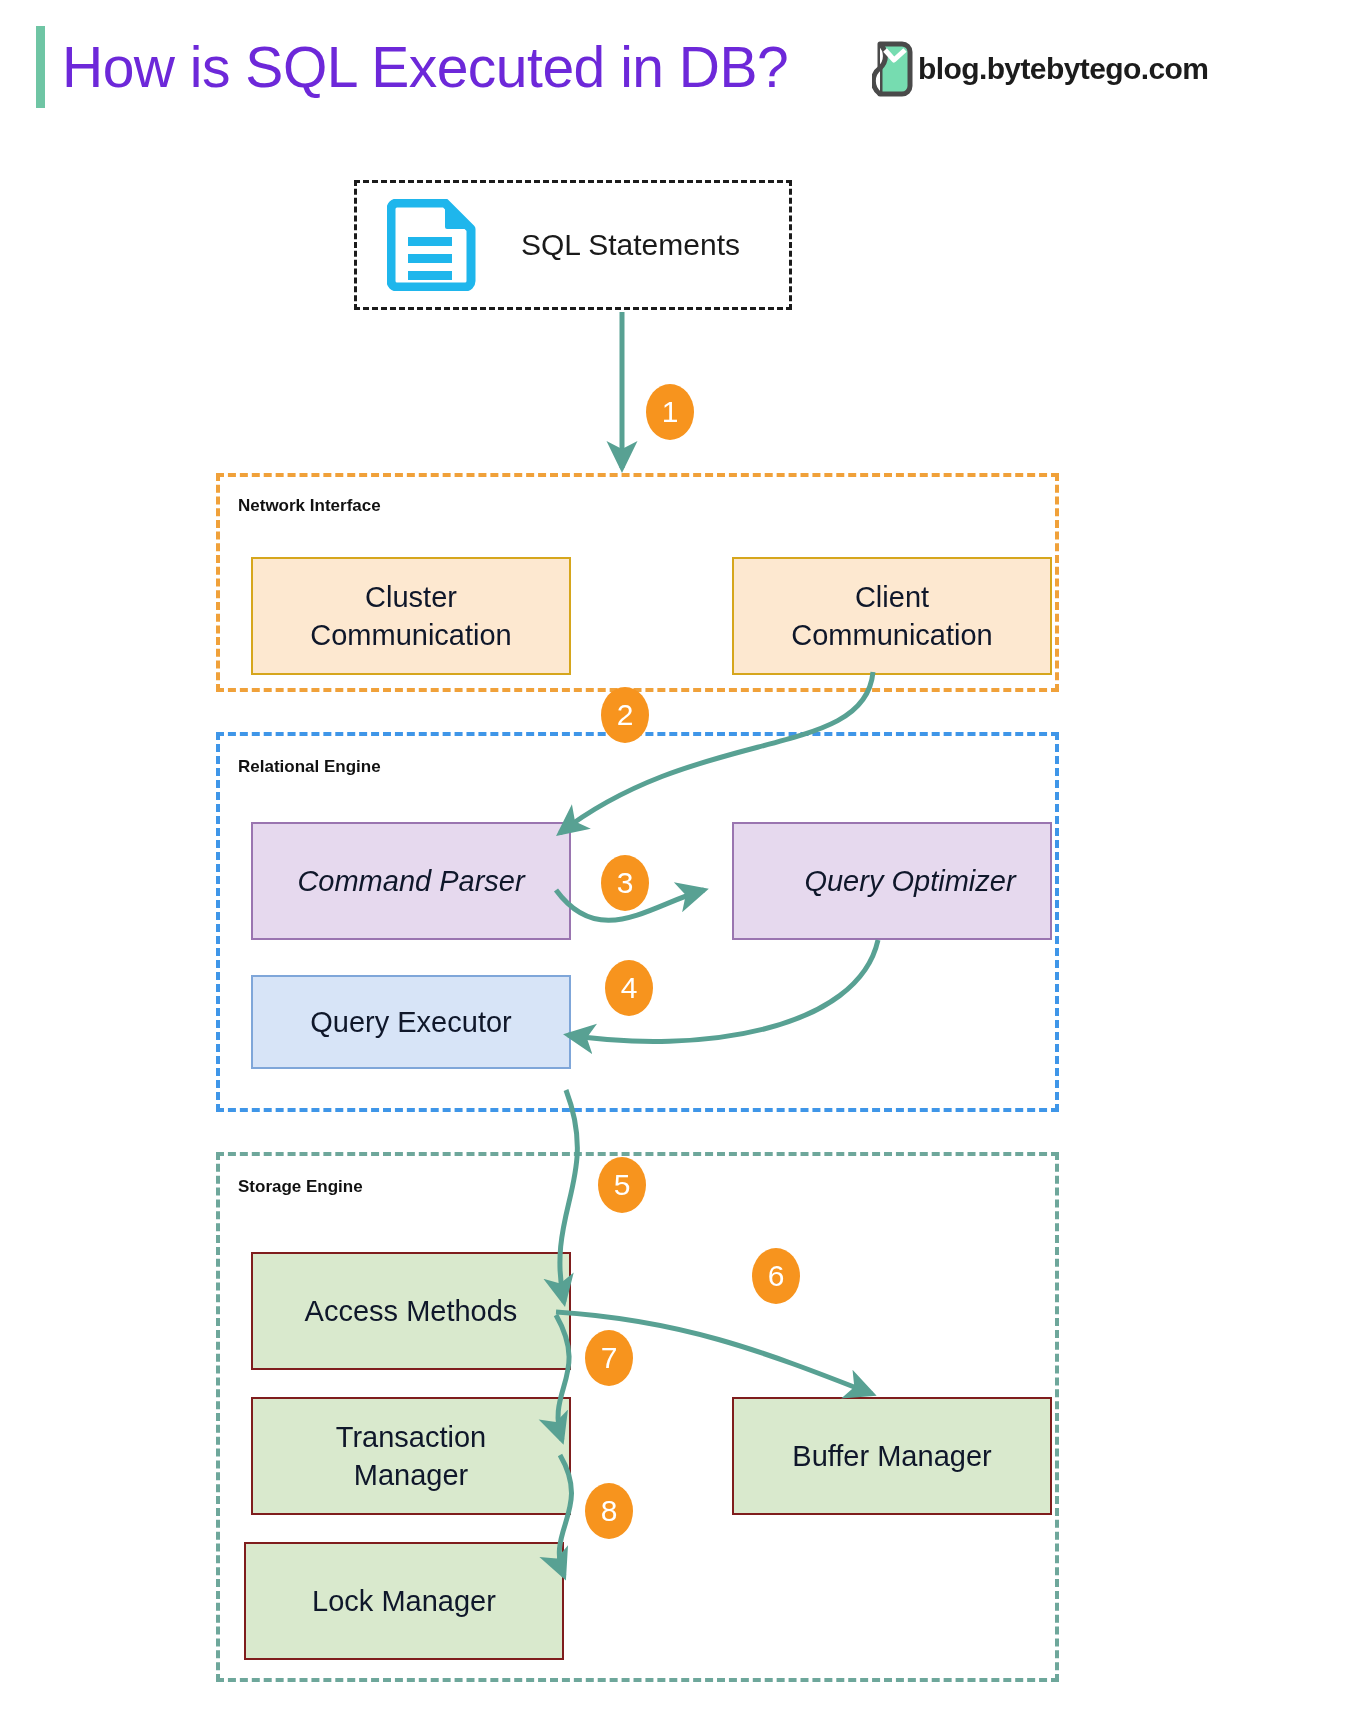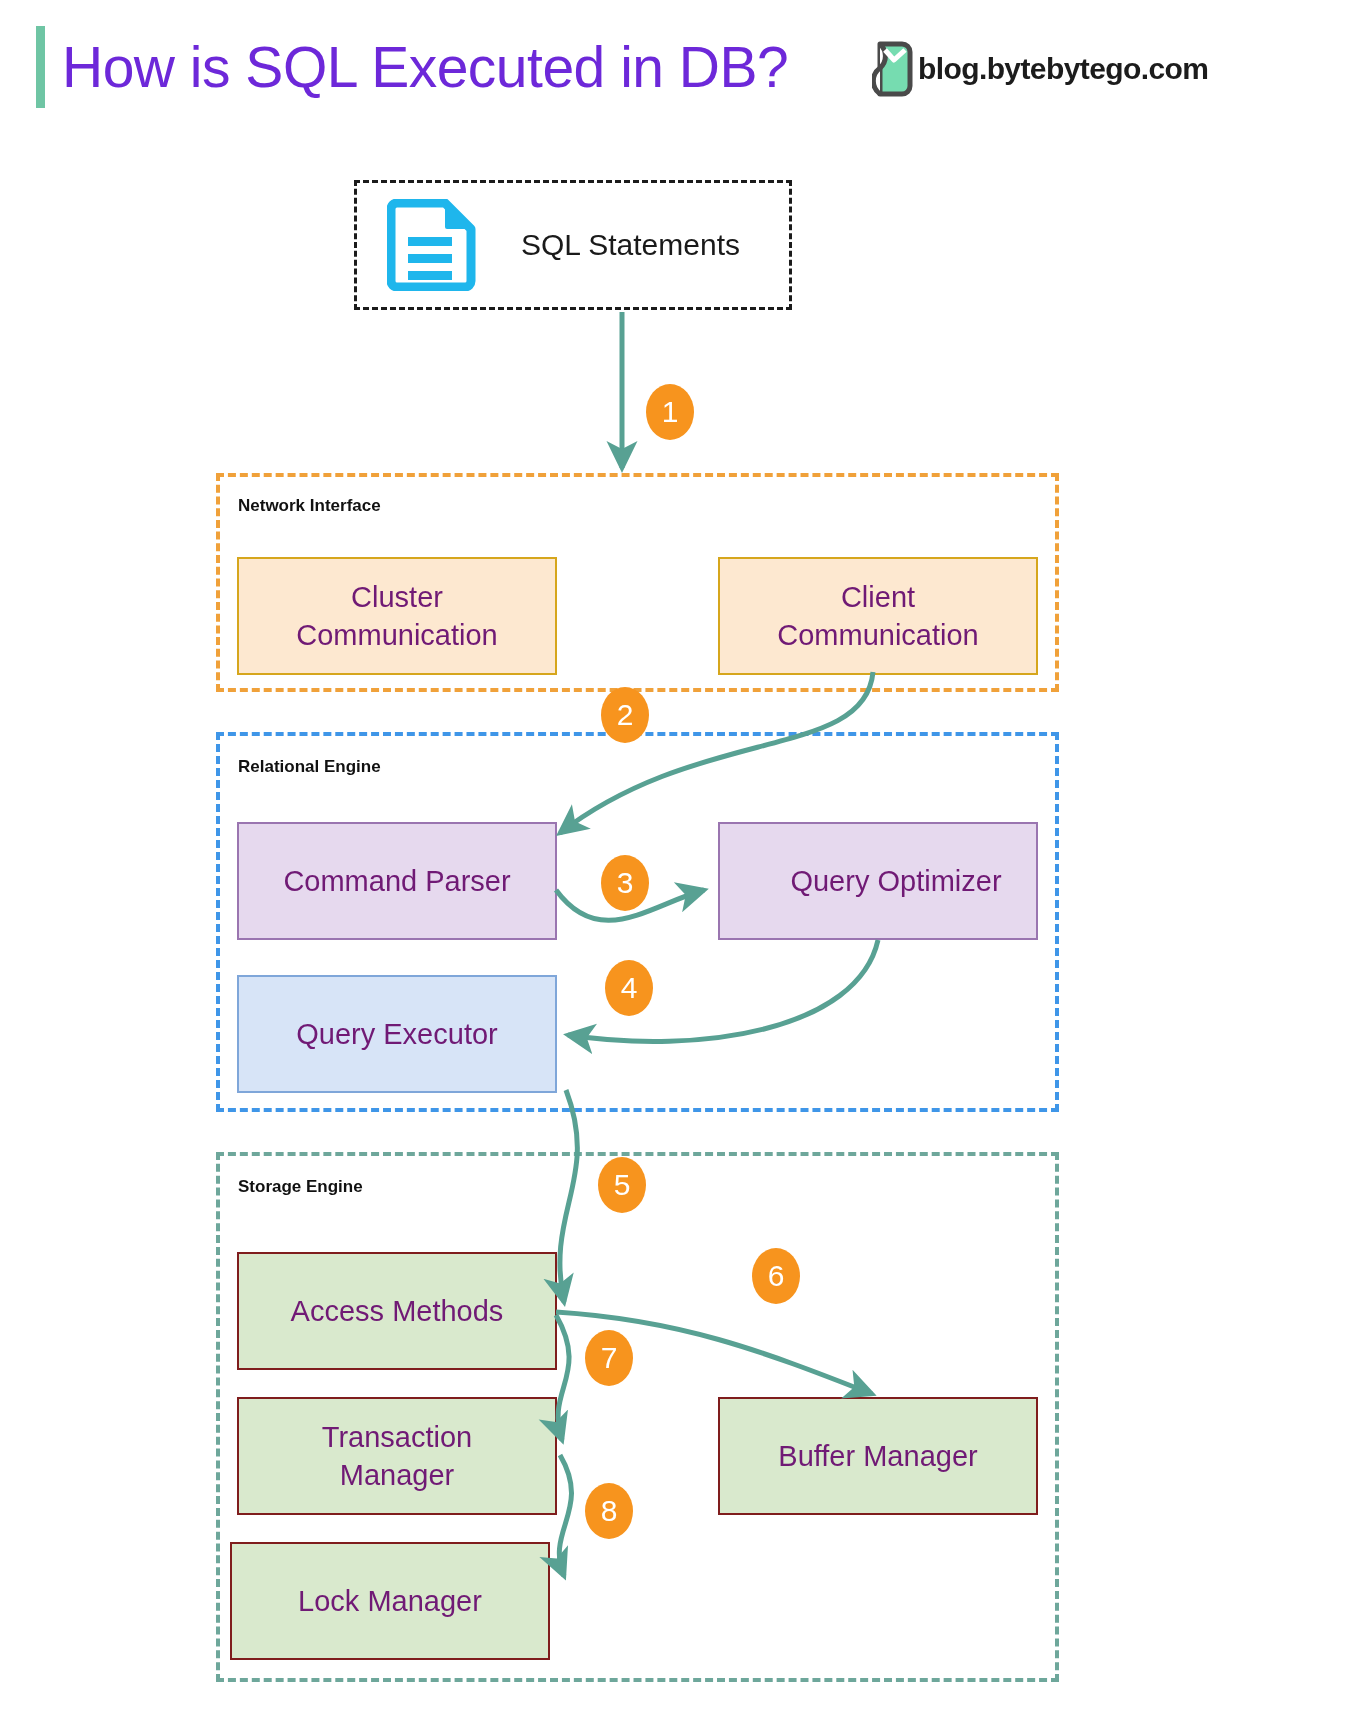--- a/index.html
+++ b/index.html
@@ -67,32 +67,33 @@
     white-space: nowrap;
   }
   .node {
     position: absolute;
     box-sizing: border-box;
     display: flex;
     align-items: center;
     justify-content: center;
     text-align: center;
     font-size: 29px;
-    color: #701a75;
+    color: #0f172a;
     line-height: 38px;
+    margin-left: 14px;
   }
 
   
   .grp-network { border: 4px dashed #f0a13a; }
   .grp-relational { border: 4px dashed #3f96e8; }
   .grp-storage { border: 4px dashed #6ea79b; }
 
   
   .n-orange { background: #fde8d0; border: 2px solid #d6a61c; }
-  .n-purple { background: #e6d9ee; border: 2px solid #9a75b0; }
+  .n-purple { background: #e6d9ee; border: 2px solid #9a75b0; font-style: italic; }
   .n-blue   { background: #d7e4f7; border: 2px solid #7fa6d9; }
   .n-green  { background: #d9e9cd; border: 2px solid #7f1d1d; }
 
   
   #sql-box {
     position: absolute;
     left: 354px; top: 180px;
     width: 438px; height: 130px;
     box-sizing: border-box;
     border: 3px dashed #1b1b1b;
@@ -196,21 +197,21 @@
   <div>Communication</div>
 </div>
 
 <div class="group-box grp-relational" style="left:216px; top:732px; width:843px; height:380px;"></div>
 <div class="group-label" style="left:238px; top:757px;">Relational Engine</div>
 
 <div class="node n-purple" style="left:237px; top:822px; width:320px; height:118px;">Command Parser</div>
 
 <div class="node n-purple" style="left:718px; top:822px; width:320px; height:118px;padding-left:36px;">Query Optimizer</div>
 
-<div class="node n-blue" style="left:237px; top:975px; width:320px; height:118px;">Query Executor</div>
+<div class="node n-blue" style="left:237px; top:975px; width:320px; height:94px;">Query Executor</div>
 
 <div class="group-box grp-storage" style="left:216px; top:1152px; width:843px; height:530px;"></div>
 <div class="group-label" style="left:238px; top:1177px;">Storage Engine</div>
 
 <div class="node n-green" style="left:237px; top:1252px; width:320px; height:118px;">Access Methods</div>
 
 <div class="node n-green" style="left:718px; top:1397px; width:320px; height:118px;">Buffer Manager</div>
 
 <div class="node n-green" style="left:237px; top:1397px; width:320px; height:118px; flex-direction:column;">
   <div>Transaction</div>

